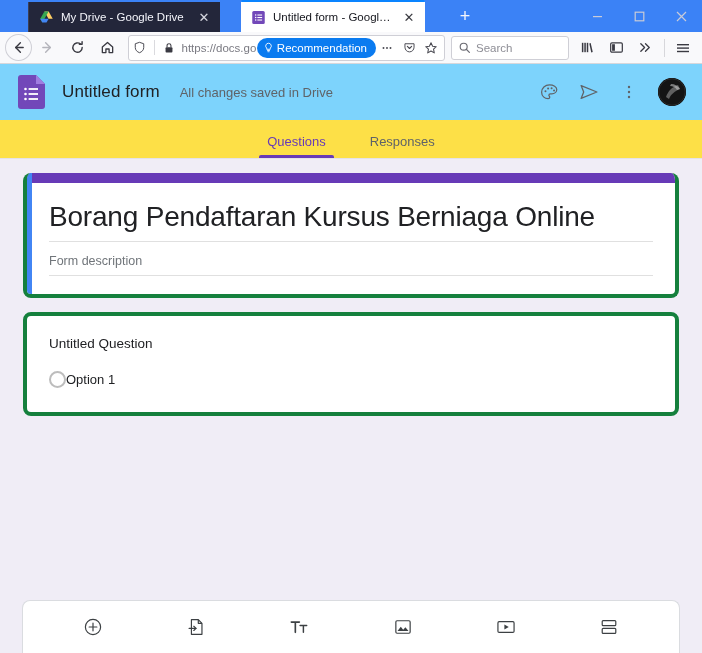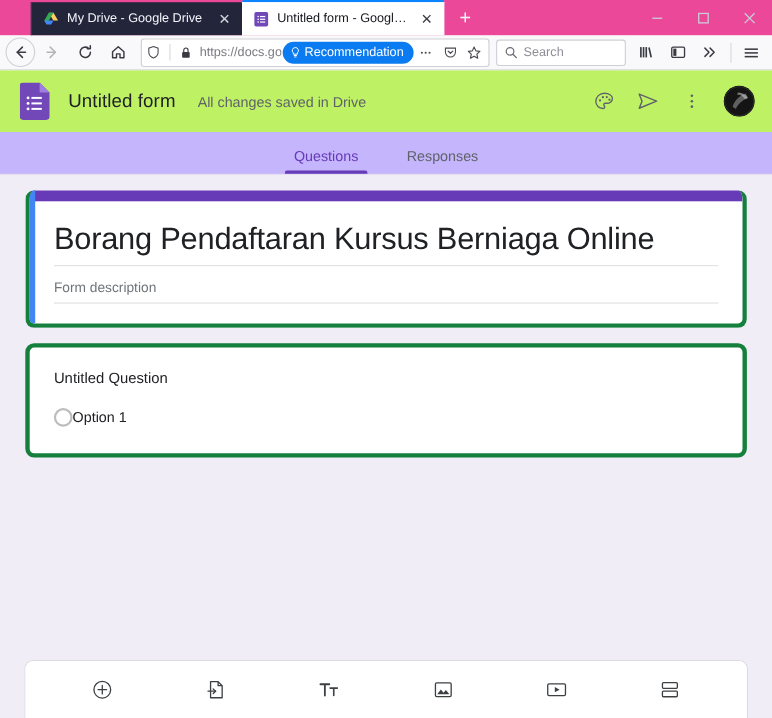--- a/index.html
+++ b/index.html
@@ -14,25 +14,26 @@
   }
   .browser {
     width: 702px; height: 653px;
     display: flex; flex-direction: column;
     position: relative;
   }
 
   
   .tabbar {
     height: 32px;
-    background: #ec4899;
+    background: #3b82f6;
     display: flex;
     align-items: flex-end;
     flex: 0 0 auto;
     position: relative;
+    gap: 21px;
   }
   .tab {
     height: 30px;
     display: flex; align-items: center;
     gap: 7px;
     padding: 0 8px 0 10px;
     font-size: 11.5px;
     color: #f4f5fb;
     position: relative;
     max-width: 200px;
@@ -177,21 +178,21 @@
     font-size: 11.5px; color: #8e8e96;
   }
   .navbar-right {
     display: flex; align-items: center; gap: 1px;
     margin-left: 3px;
   }
   .vsep { width: 1px; height: 18px; background: #d7d7db; margin: 0 3px; }
 
   
   .forms-header {
-    background: #bef264;
+    background: #7dd3fc;
     height: 56px;
     display: flex; align-items: center;
     padding: 0 16px 0 18px;
     flex: 0 0 auto;
     box-sizing: border-box;
   }
   .forms-logo {
     width: 28px; height: 34px;
     flex: 0 0 auto;
     margin-right: 16px;
@@ -221,21 +222,21 @@
     width: 28px; height: 28px;
     border-radius: 50%;
     overflow: hidden;
     background: #111;
     flex: 0 0 auto;
     margin-left: 2px;
   }
 
   
   .form-tabs {
-    background: #c4b5fd;
+    background: #fde047;
     height: 38px;
     display: flex; align-items: flex-end;
     justify-content: center;
     gap: 28px;
     flex: 0 0 auto;
     border-bottom: 1px solid #e4e2e9;
   }
   .ftab {
     font-size: 13px;
     padding: 0 8px 9px 8px;

